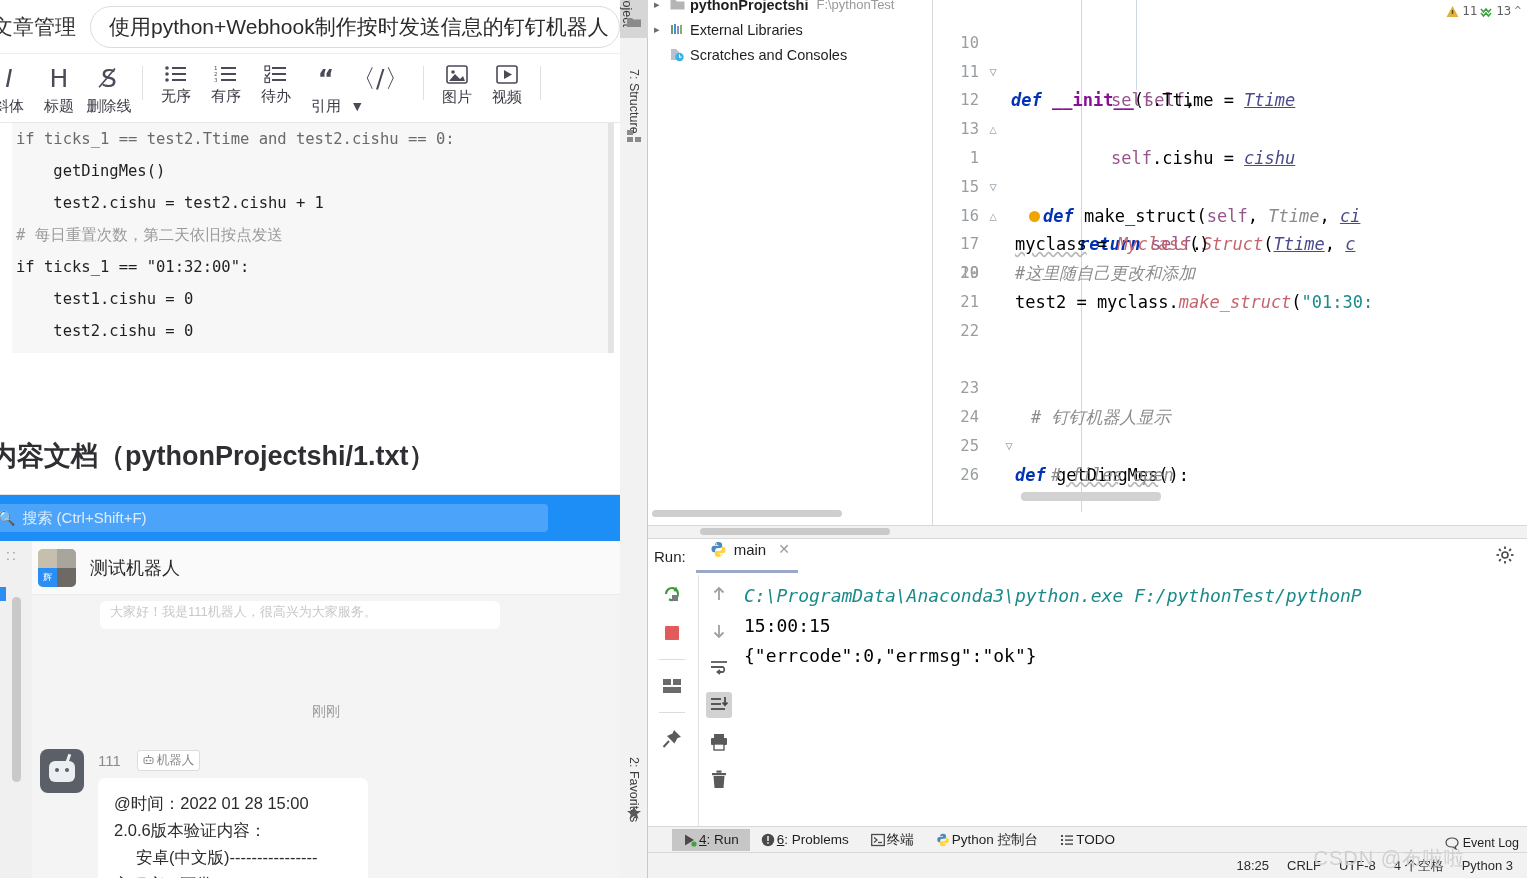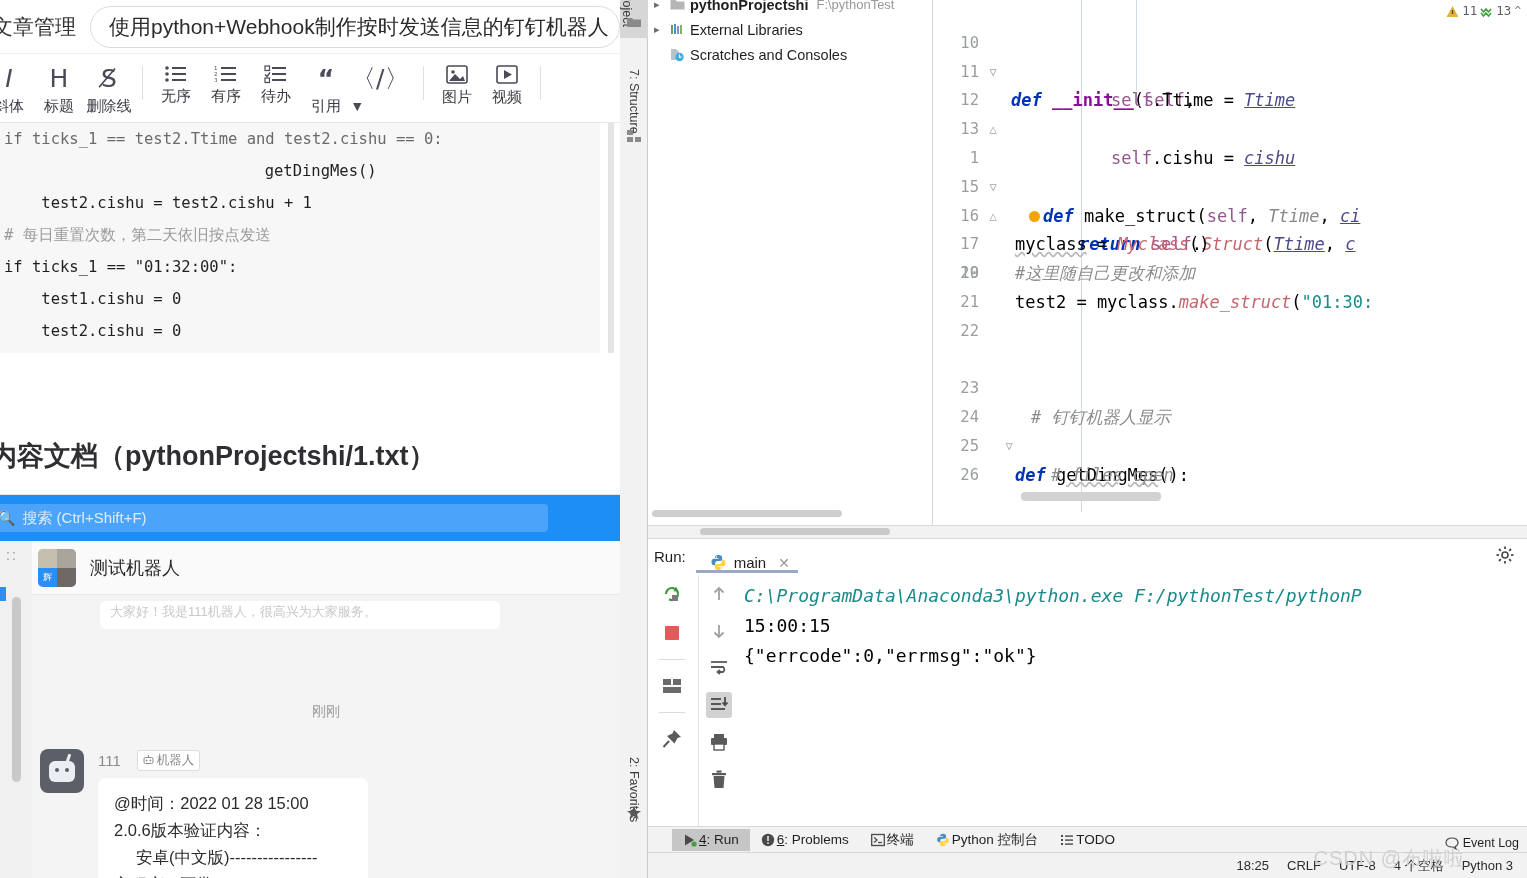--- a/index.html
+++ b/index.html
@@ -43,21 +43,21 @@
     width: 50px; cursor: pointer; color: #4a4a58; padding-top: 4px;
   }
   .fmt-item .gl { font-size: 25px; line-height: 30px; font-family: "DejaVu Sans", sans-serif; }
   .fmt-item .lb { font-size: 15px; line-height: 20px; color: #3b3b45; margin-top: 2px; white-space: nowrap; }
   .fmt-sep { width: 1px; height: 34px; background: #e0e0e0; margin: 6px 8px 0 8px; }
   .fmt-caret { font-size: 11px; position: relative; top: -7px; left: 2px; }
   .fmt-first { margin-left: -16px; }
 
   
   .article-code {
-    position: absolute; left: 0; top: 123px; width: 600px; height: 230px;
+    position: absolute; left: 12px; top: 123px; width: 600px; height: 230px;
     background: #f7f7f8; padding: 0 0 0 4px; overflow: hidden;
     font-family: "DejaVu Sans Mono", monospace; font-size: 15.5px;
   }
   .article-code .ln { height: 32px; line-height: 32px; white-space: pre; }
   .art-scroll { position: absolute; right: 6px; top: 123px; width: 6px; height: 230px; background: #e4e4e6; }
 
   
   .left-gap { position:absolute; left:0; top:353px; width:620px; height:65px; background:#fff; }
 
   
@@ -207,21 +207,21 @@
   .ed-hscroll { position: absolute; left: 88px; top: 492px; width: 140px; height: 9px; background: #d2d2d2; border-radius:4px;}
 
   
   .ide-splitter { position: absolute; left: 0; top: 525px; width: 879px; height: 13px; background: #f2f2f2; border-top:1px solid #d8d8d8;}
   .split-handle { position:absolute; left:52px; top:528px; width:190px; height:7px; background:#cacaca; border-radius:4px;}
 
   
   .run-panel { position: absolute; left: 0; top: 538px; width: 879px; height: 302px; background: #fff; border-top: 1px solid #d8d8d8; }
   .run-tabbar { height: 34px; display: flex; align-items: center; padding-left: 6px; position: relative; }
   .run-label { font-size: 15px; color: #1f1f1f; margin-right: 18px; }
-  .run-tab { display: flex; align-items: flex-end; gap: 7px; font-size: 15px; color: #1f1f1f; padding: 0 6px; height: 30px; position: relative; cursor: pointer;}
+  .run-tab { display: flex; align-items: flex-start; gap: 7px; font-size: 15px; color: #1f1f1f; padding: 0 6px; height: 30px; position: relative; cursor: pointer;}
   .run-tab.active:after { content:""; position:absolute; left:-8px; right:-2px; bottom:-2px; height:3px; background:#9aa9c7; }
   .run-close { color: #9a9a9a; font-size: 14px; margin-left: 5px; }
   .run-gear { position: absolute; right: 12px; top: 6px; width: 20px; height: 20px; color:#4a4a4a; cursor:pointer;}
 
   .run-toolcol { position: absolute; left: 4px; top: 36px; width: 40px; height: 265px; display:flex; flex-direction:column; align-items:center; gap:13px; padding-top:6px;}
   .run-toolcol2 { position: absolute; left: 50px; top: 36px; width: 40px; height: 265px; display:flex; flex-direction:column; align-items:center; gap:11px; padding-top:6px; border-left:1px solid #e2e2e2;}
   .tbtn { width: 26px; height: 26px; display:flex; align-items:center; justify-content:center; cursor:pointer; border-radius:3px;}
   .tbtn.sel { background: #d2d2d2; }
   .tsep { width: 26px; height: 1px; background: #dcdcdc; }
 
@@ -347,21 +347,21 @@
               <path d="M9 6 L17 10.5 L9 15 Z" fill="#4a4a58"></path>
             </svg>
         </span>
         <span class="lb">视频</span>
       </div>
       <div class="fmt-sep"></div>
     </div>
 
     <div class="article-code">
       <div class="ln" style="color:#6a6a6a;">if ticks_1 == test2.Ttime and test2.cishu == 0:</div>
-      <div class="ln" style="color:#1f1f1f;text-align:center;">    getDingMes()</div>
+      <div class="ln" style="color:#1f1f1f;">    getDingMes()</div>
       <div class="ln" style="color:#1f1f1f;">    test2.cishu = test2.cishu + 1</div>
       <div class="ln" style="color:#9b9b9b;"># 每日重置次数，第二天依旧按点发送</div>
       <div class="ln" style="color:#1f1f1f;">if ticks_1 == "01:32:00":</div>
       <div class="ln" style="color:#1f1f1f;">    test1.cishu = 0</div>
       <div class="ln" style="color:#1f1f1f;">    test2.cishu = 0</div>
     </div>
     <div class="art-scroll"></div>
     <div class="left-gap"></div>
 
     <div class="doc-heading">

